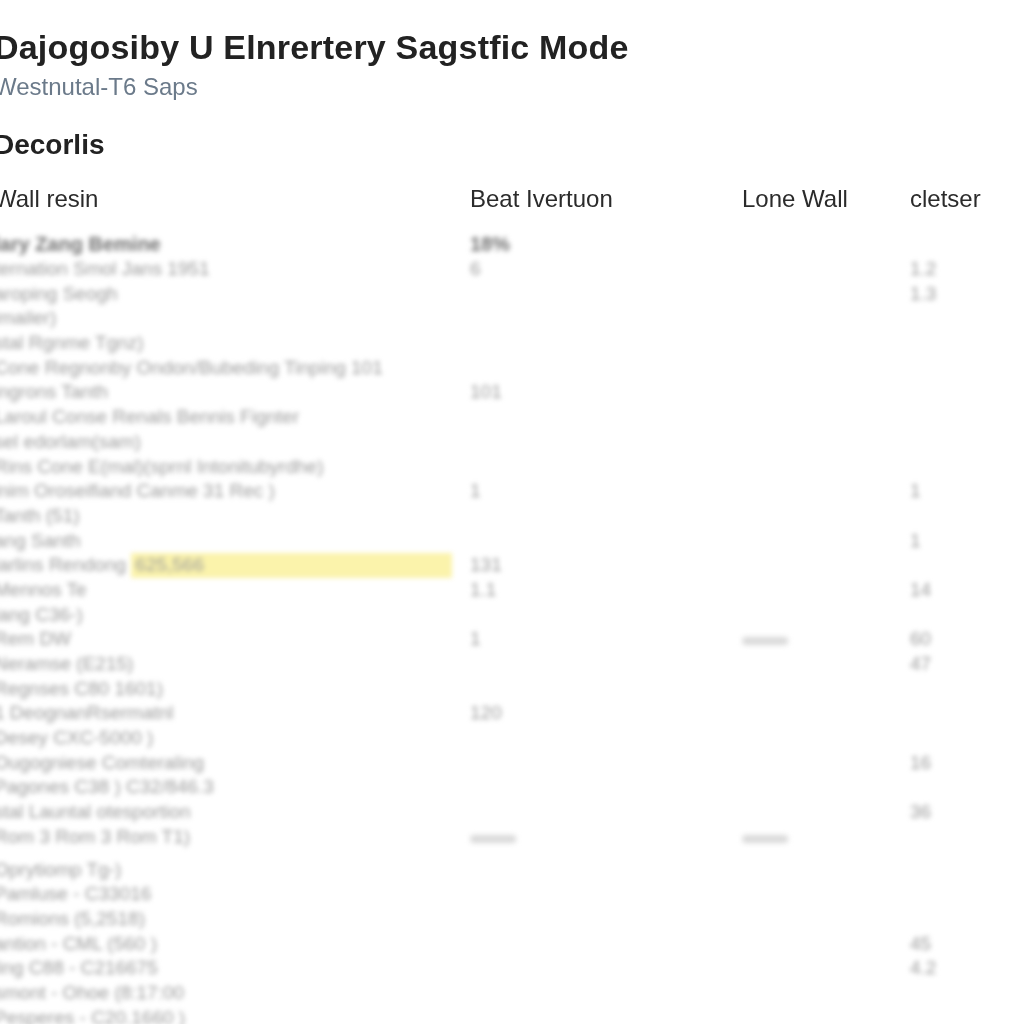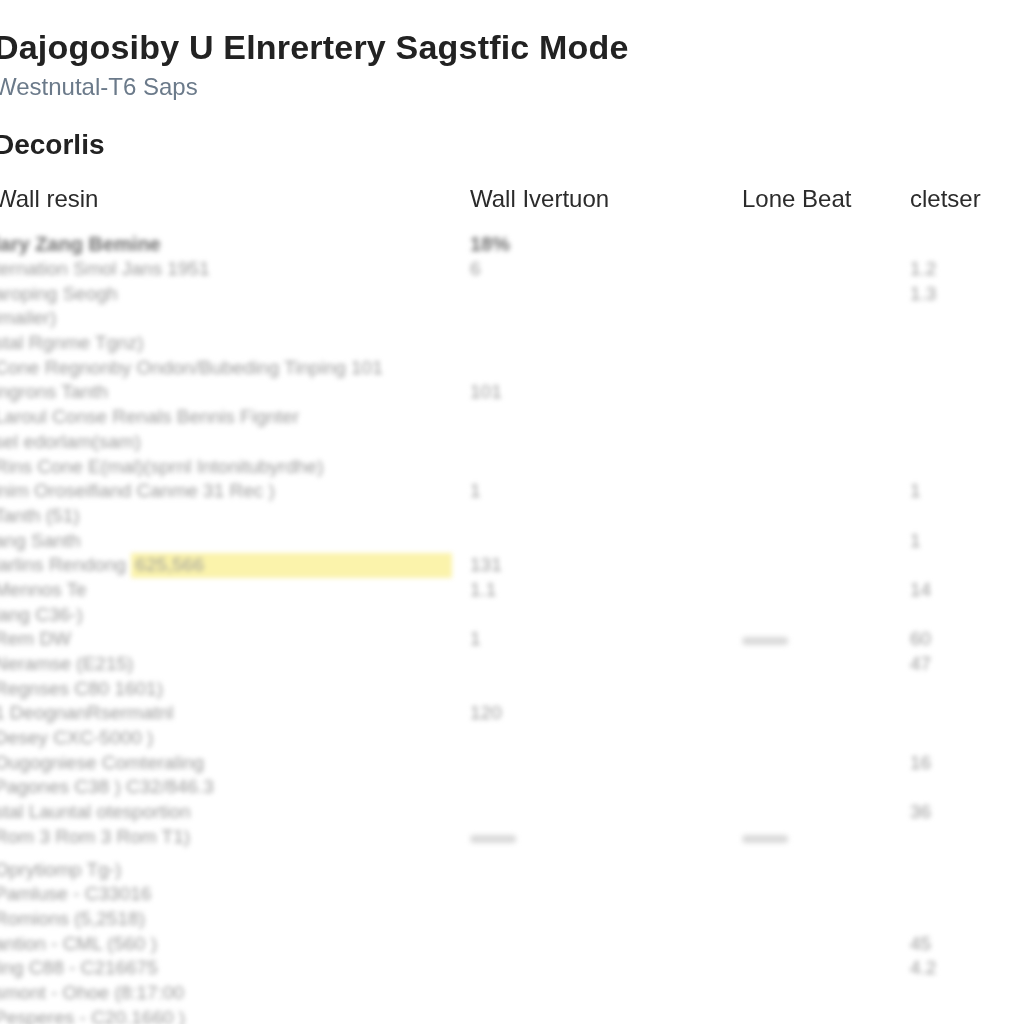--- a/index.html
+++ b/index.html
@@ -109,22 +109,22 @@
   <table class="data">
     <colgroup>
       <col class="col-resin">
         <col class="col-beat">
         <col class="col-lone">
         <col class="col-clet">
     </colgroup>
     <thead>
       <tr>
         <th>Wall resin</th>
-        <th>Wall Ivertuon</th>
-        <th>Lone Beat</th>
+        <th>Beat Ivertuon</th>
+        <th>Lone Wall</th>
         <th>cletser</th>
       </tr>
     </thead>
     <tbody id="tbody">
         <tr class="bold">
           <td>lary Zang Bemine</td>
           <td>18%</td>
           <td></td>
           <td class="c4"></td>
         </tr>

